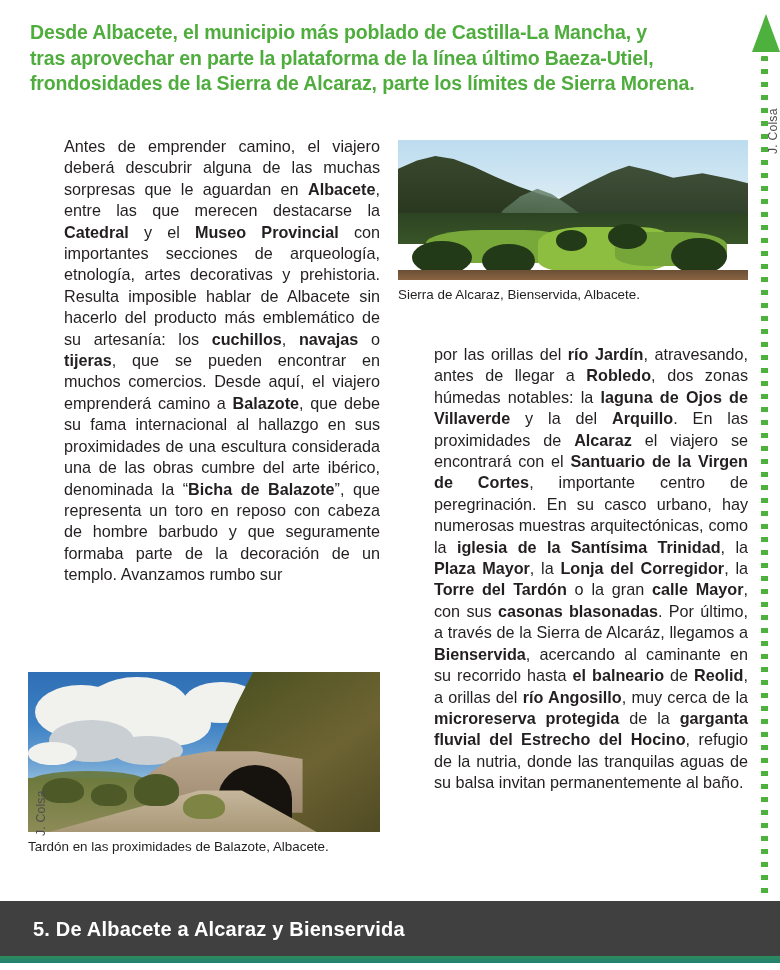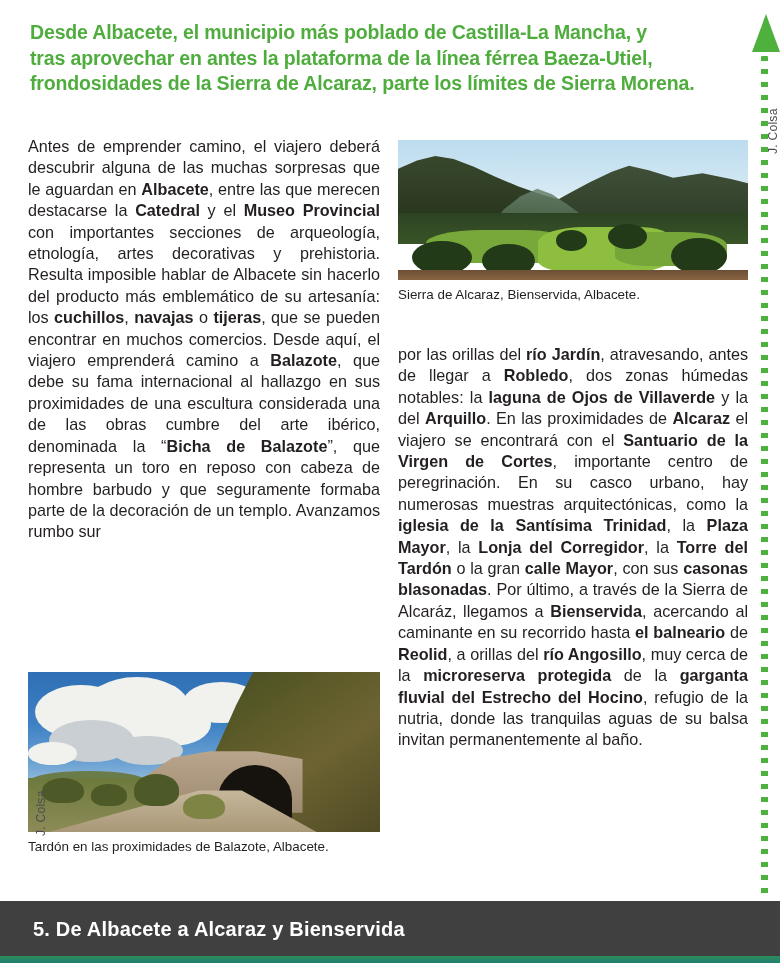--- a/index.html
+++ b/index.html
@@ -63,21 +63,21 @@
   
   .col {
     position: absolute;
     font-size: 16.2px;
     line-height: 21.4px;
     color: #231f20;
     text-align: justify;
     text-justify: inter-word;
     font-family: "Liberation Sans", sans-serif;
   }
-  .col p { text-align: justify; }
+  .col p { text-align: justify; margin-left: 36px; }
   .col b { font-weight: 700; }
 
   #col-left  { left: 28px;  top: 136px; width: 352px; }
   #col-right { left: 398px; top: 344px; width: 350px; }
 
   
   .figure { position: absolute; }
   .photo {
     position: relative;
     overflow: hidden;
@@ -239,21 +239,21 @@
 </head>
 <body>
 
 <div id="page">
 
   <div id="edge-arrow"></div>
   <div id="edge-dots"></div>
 
   <div id="intro">
     <span class="ln">Desde Albacete, el municipio más poblado de Castilla-La Mancha, y</span>
-    <span class="ln">tras aprovechar en antes la plataforma de la línea férrea Baeza-Utiel,</span>
+    <span class="ln">tras aprovechar en parte la plataforma de la línea último Baeza-Utiel,</span>
     <span class="ln">frondosidades de la Sierra de Alcaraz, parte los límites de Sierra Morena.</span>
   </div>
 
   <figure class="figure" id="fig-sierra">
     <div class="photo">
       <div class="sky-l"></div>
       <div class="ridge r1"></div>
       <div class="ridge r2"></div>
       <div class="ridge r3"></div>
       <div class="midveg"></div>

